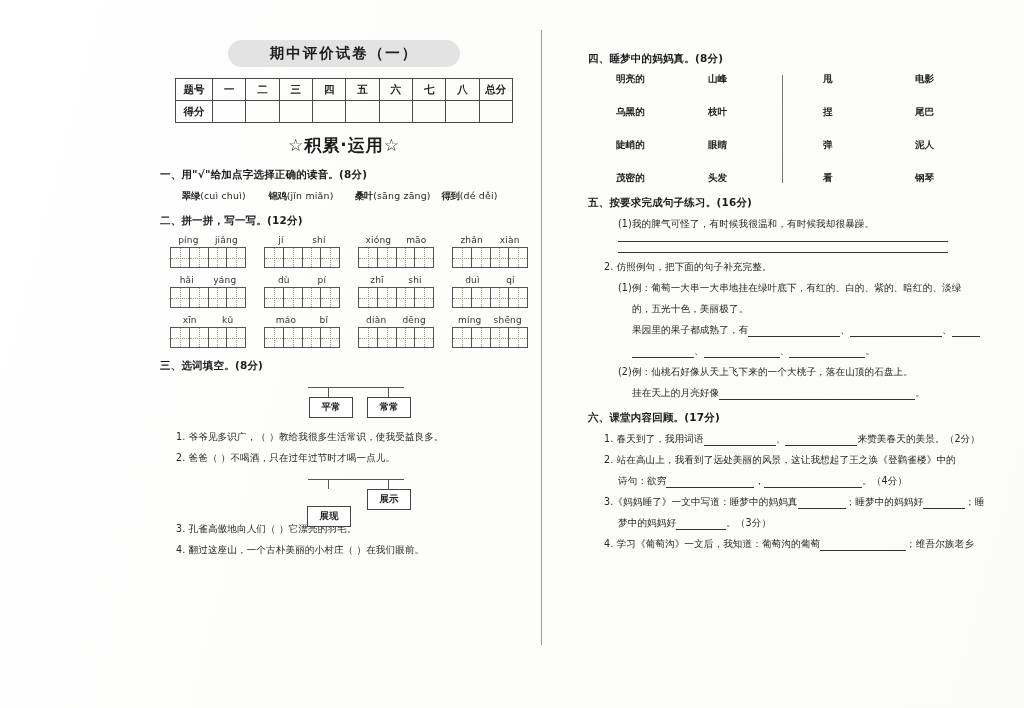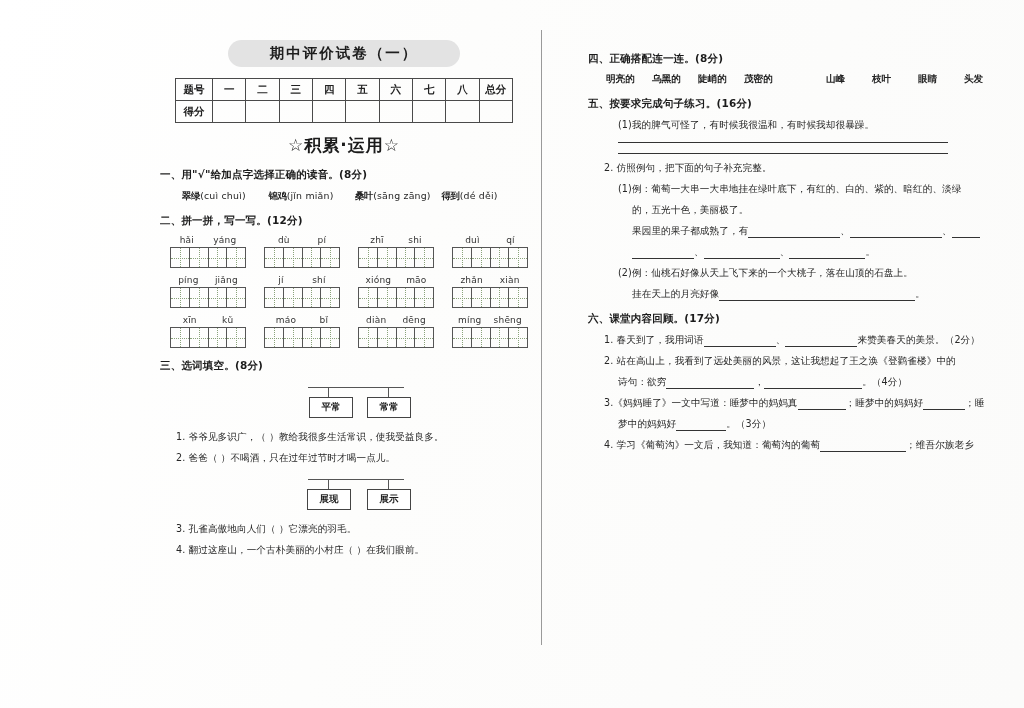--- a/index.html
+++ b/index.html
@@ -183,21 +183,21 @@
   
   .match-block {
     margin-top: 7px;
     display: flex;
     padding-left: 18px;
   }
   .match-side {
     display: flex;
     gap: 44px;
   }
-  .match-col { display: flex; flex-direction: row; gap: 8px; }
+  .match-col { display: flex; flex-direction: column; gap: 20px; margin-left: 10px; }
   .match-col span {
     font-size: 9.6px;
     color: #242424;
     font-weight: bold;
     width: 38px;
   }
   .match-divider {
     width: 1px;
     background: #777;
     margin: 2px 30px 2px 36px;
@@ -271,20 +271,71 @@
       <div class="choice-item">
         <span class="hz">得到</span><span class="py">(dé  děi)</span>
       </div>
     </div>
 
     <div class="sec-head">二、拼一拼，写一写。(12分)</div>
 
     <div class="grid-row">
       <div class="grid-group">
         <div class="grid-py">
+          <span>píng</span>
+            <span>jiǎng</span>
+        </div>
+        <div class="tzg">
+            <div class="cell"></div>
+            <div class="cell"></div>
+            <div class="cell"></div>
+            <div class="cell"></div>
+          </div>
+      </div>
+      <div class="grid-group">
+        <div class="grid-py">
+          <span>jí</span>
+            <span>shí</span>
+        </div>
+        <div class="tzg">
+            <div class="cell"></div>
+            <div class="cell"></div>
+            <div class="cell"></div>
+            <div class="cell"></div>
+          </div>
+      </div>
+      <div class="grid-group">
+        <div class="grid-py">
+          <span>xióng</span>
+            <span>māo</span>
+        </div>
+        <div class="tzg">
+            <div class="cell"></div>
+            <div class="cell"></div>
+            <div class="cell"></div>
+            <div class="cell"></div>
+          </div>
+      </div>
+      <div class="grid-group">
+        <div class="grid-py">
+          <span>zhǎn</span>
+            <span>xiàn</span>
+        </div>
+        <div class="tzg">
+            <div class="cell"></div>
+            <div class="cell"></div>
+            <div class="cell"></div>
+            <div class="cell"></div>
+          </div>
+      </div>
+    </div>
+
+    <div class="grid-row">
+      <div class="grid-group">
+        <div class="grid-py">
           <span>hǎi</span>
             <span>yáng</span>
         </div>
         <div class="tzg">
             <div class="cell"></div>
             <div class="cell"></div>
             <div class="cell"></div>
             <div class="cell"></div>
           </div>
       </div>
@@ -309,71 +360,20 @@
             <div class="cell"></div>
             <div class="cell"></div>
             <div class="cell"></div>
             <div class="cell"></div>
           </div>
       </div>
       <div class="grid-group">
         <div class="grid-py">
           <span>duì</span>
             <span>qí</span>
-        </div>
-        <div class="tzg">
-            <div class="cell"></div>
-            <div class="cell"></div>
-            <div class="cell"></div>
-            <div class="cell"></div>
-          </div>
-      </div>
-    </div>
-
-    <div class="grid-row">
-      <div class="grid-group">
-        <div class="grid-py">
-          <span>píng</span>
-            <span>jiǎng</span>
-        </div>
-        <div class="tzg">
-            <div class="cell"></div>
-            <div class="cell"></div>
-            <div class="cell"></div>
-            <div class="cell"></div>
-          </div>
-      </div>
-      <div class="grid-group">
-        <div class="grid-py">
-          <span>jí</span>
-            <span>shí</span>
-        </div>
-        <div class="tzg">
-            <div class="cell"></div>
-            <div class="cell"></div>
-            <div class="cell"></div>
-            <div class="cell"></div>
-          </div>
-      </div>
-      <div class="grid-group">
-        <div class="grid-py">
-          <span>xióng</span>
-            <span>māo</span>
-        </div>
-        <div class="tzg">
-            <div class="cell"></div>
-            <div class="cell"></div>
-            <div class="cell"></div>
-            <div class="cell"></div>
-          </div>
-      </div>
-      <div class="grid-group">
-        <div class="grid-py">
-          <span>zhǎn</span>
-            <span>xiàn</span>
         </div>
         <div class="tzg">
             <div class="cell"></div>
             <div class="cell"></div>
             <div class="cell"></div>
             <div class="cell"></div>
           </div>
       </div>
     </div>
 
@@ -438,31 +438,31 @@
       <div class="wbox" style="left:207px;">常常</div>
     </div>
 
     <div class="q-line indent1">1. 爷爷见多识广，（      ）教给我很多生活常识，使我受益良多。</div>
     <div class="q-line indent1">2. 爸爸（      ）不喝酒，只在过年过节时才喝一点儿。</div>
 
     <div class="hanger">
       <div class="bar" style="left:148px; width:96px;"></div>
       <div class="stem" style="left:168px;"></div>
       <div class="stem" style="left:228px;"></div>
-      <div class="wbox" style="left:147px;">展现</div>
+      <div class="wbox" style="left:147px;margin-top:17px;">展现</div>
       <div class="wbox" style="left:207px;">展示</div>
     </div>
 
     <div class="q-line indent1">3. 孔雀高傲地向人们（      ）它漂亮的羽毛。</div>
     <div class="q-line indent1">4. 翻过这座山，一个古朴美丽的小村庄（    ）在我们眼前。</div>
   </div>
 
   <div class="col col-right">
 
-    <div class="sec-head" style="margin-top:52px;">四、正确搭配连一连。(8分)</div>
+    <div class="sec-head" style="margin-top:52px;">四、睡梦中的妈妈真。(8分)</div>
 
     <div class="match-block">
       <div class="match-side">
         <div class="match-col">
           <span>明亮的</span>
           <span>乌黑的</span>
           <span>陡峭的</span>
           <span>茂密的</span>
         </div>
         <div class="match-col">

